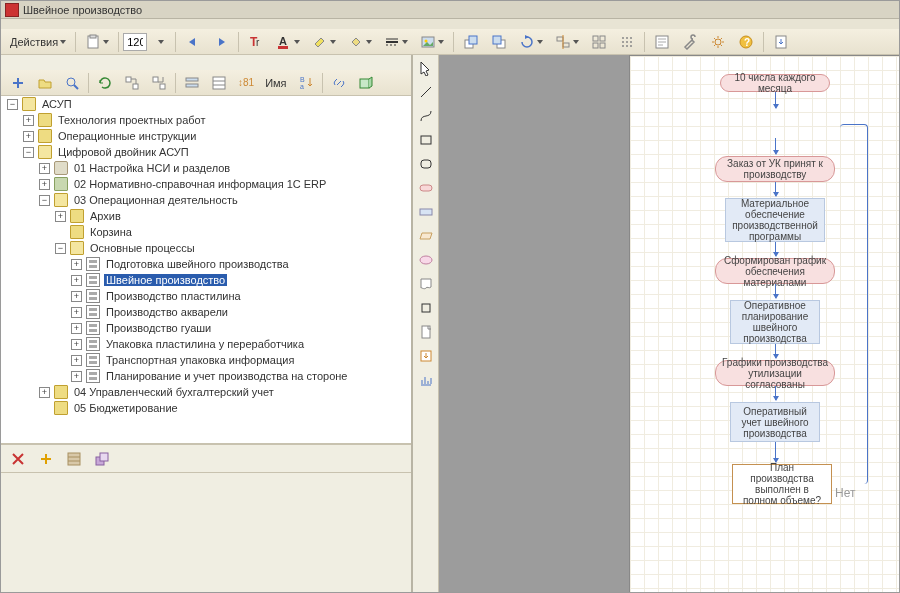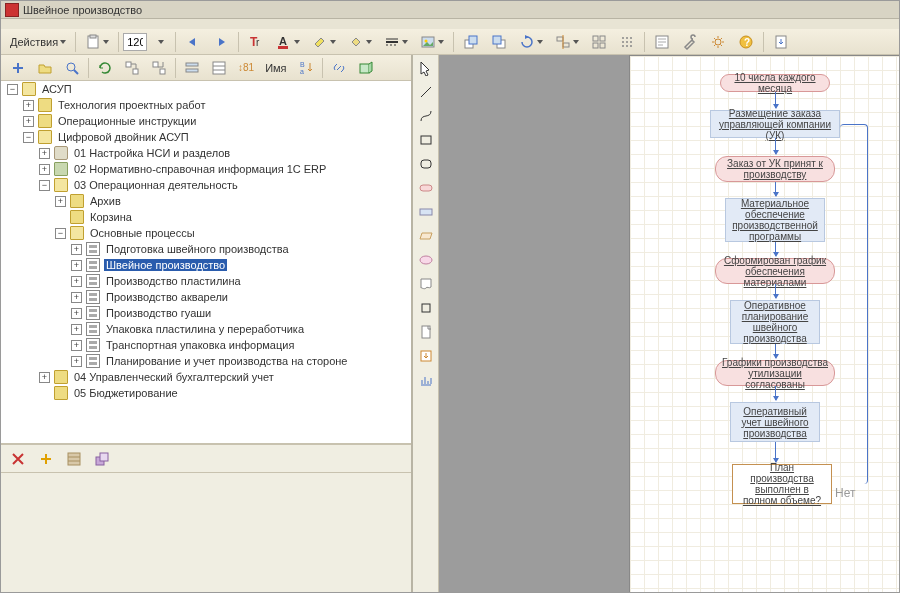--- a/index.html
+++ b/index.html
@@ -85,20 +85,21 @@
     background: #f0eee2;
   }
   .tree-toolbar {
     height: 26px;
     background: linear-gradient(#f4efe0, #e8e2cf);
     border-bottom: 1px solid #c8c2af;
     display: flex;
     align-items: center;
     padding: 0 4px;
     gap: 1px;
+    margin-top: 15px;
   }
   .tree-container {
     flex: 1;
     background: #fff;
     overflow-y: auto;
     border-bottom: 1px solid #c8c2af;
   }
   .tree ul { list-style: none; margin: 0; padding: 0 0 0 16px; }
   .tree > ul { padding-left: 4px; }
   .node {
@@ -213,21 +214,20 @@
     position: absolute;
     font-size: 10px;
     text-align: center;
     color: #444;
     border: 1px solid #c49050;
     display: flex;
     align-items: center;
     justify-content: center;
     padding: 2px 4px;
     line-height: 1.1;
-    text-decoration: underline;
   }
   .fn-terminator {
     background: #f8e0e0;
     border-color: #d89898;
     border-radius: 12px;
   }
   .fn-process {
     background: #e2eaf6;
     border-color: #b8c8e0;
   }
@@ -762,23 +762,20 @@
       </div>
 
       <div class="canvas-wrap">
         <div class="canvas">
 
           <div class="flownode fn-terminator" style="left:90px;top:18px;width:110px;height:18px;">
             <span>10 числа каждого месяца</span>
           </div>
           <div class="arrow-v" style="left:145px;top:36px;height:16px;"></div>
 
-          <div class="flownode fn-process" style="left:80px;top:54px;width:130px;height:28px;">
-            <span>Размещение заказа управляющей компании (УК)</span>
-          </div>
           <div class="arrow-v" style="left:145px;top:82px;height:16px;"></div>
 
           <div class="flownode fn-terminator" style="left:85px;top:100px;width:120px;height:26px;">
             <span>Заказ от УК принят к производству</span>
           </div>
           <div class="arrow-v" style="left:145px;top:126px;height:14px;"></div>
 
           <div class="flownode fn-process" style="left:95px;top:142px;width:100px;height:44px;">
             <span>Материальное обеспечение производственной программы</span>
           </div>

